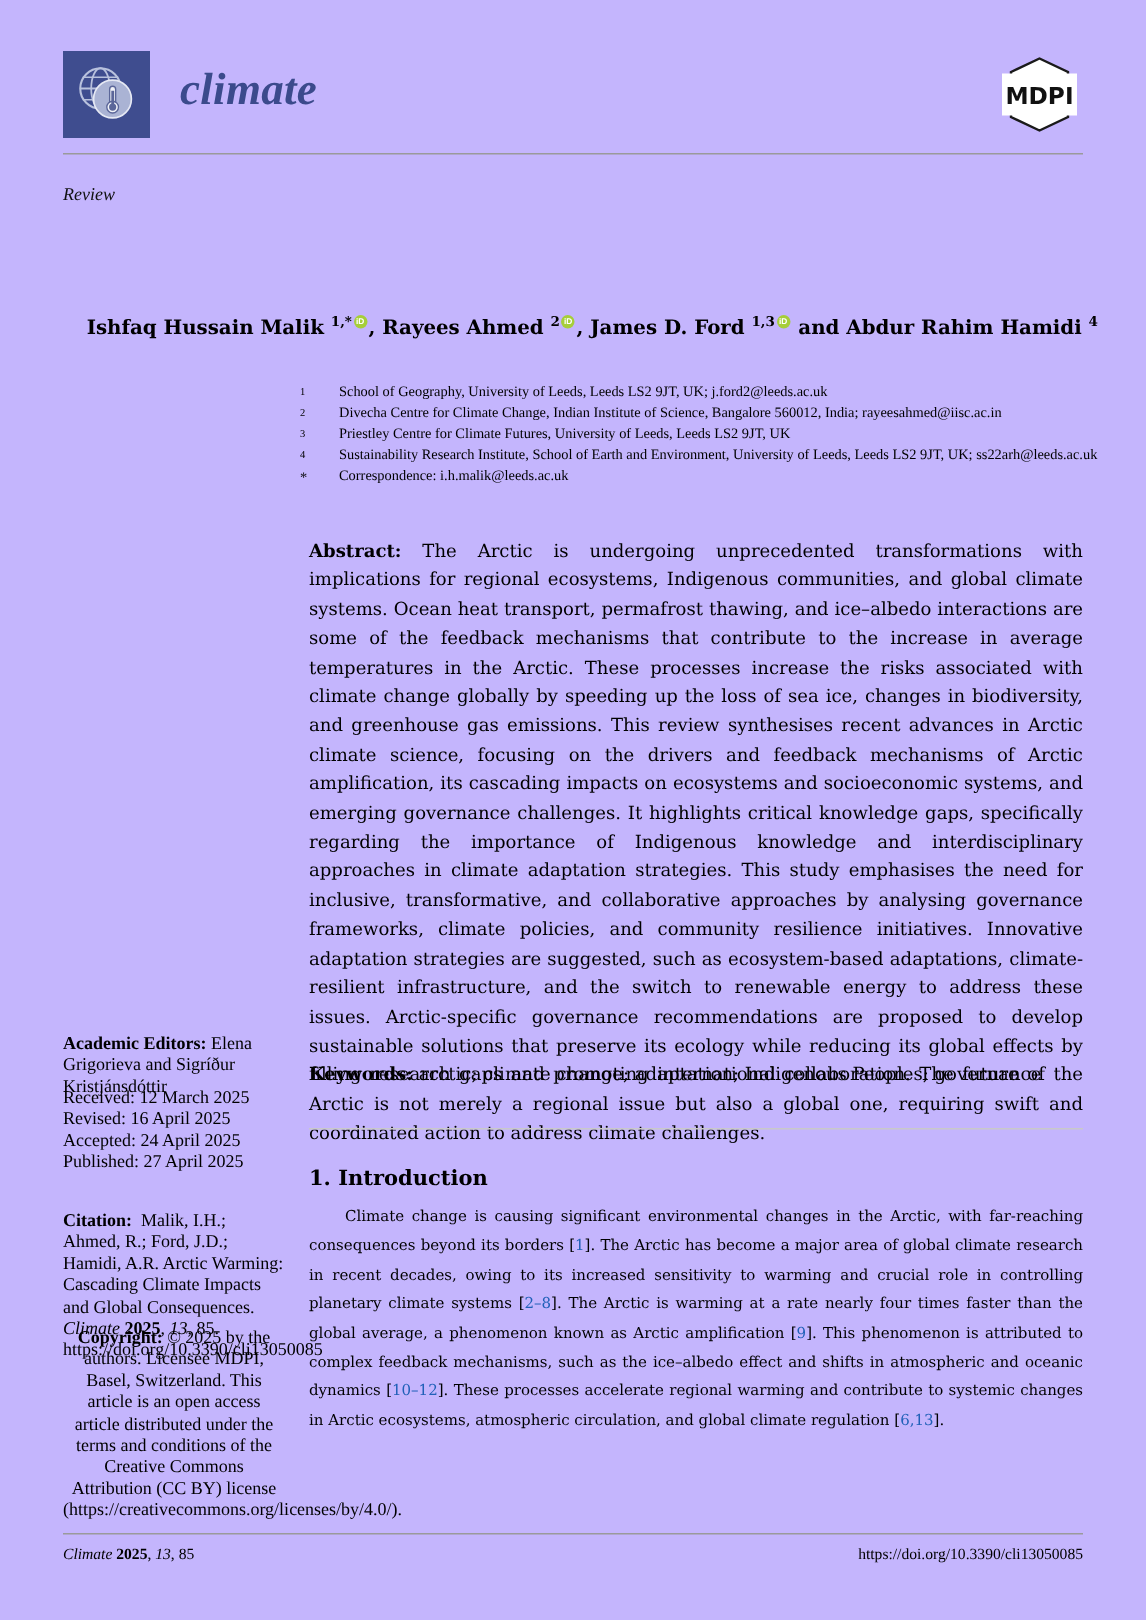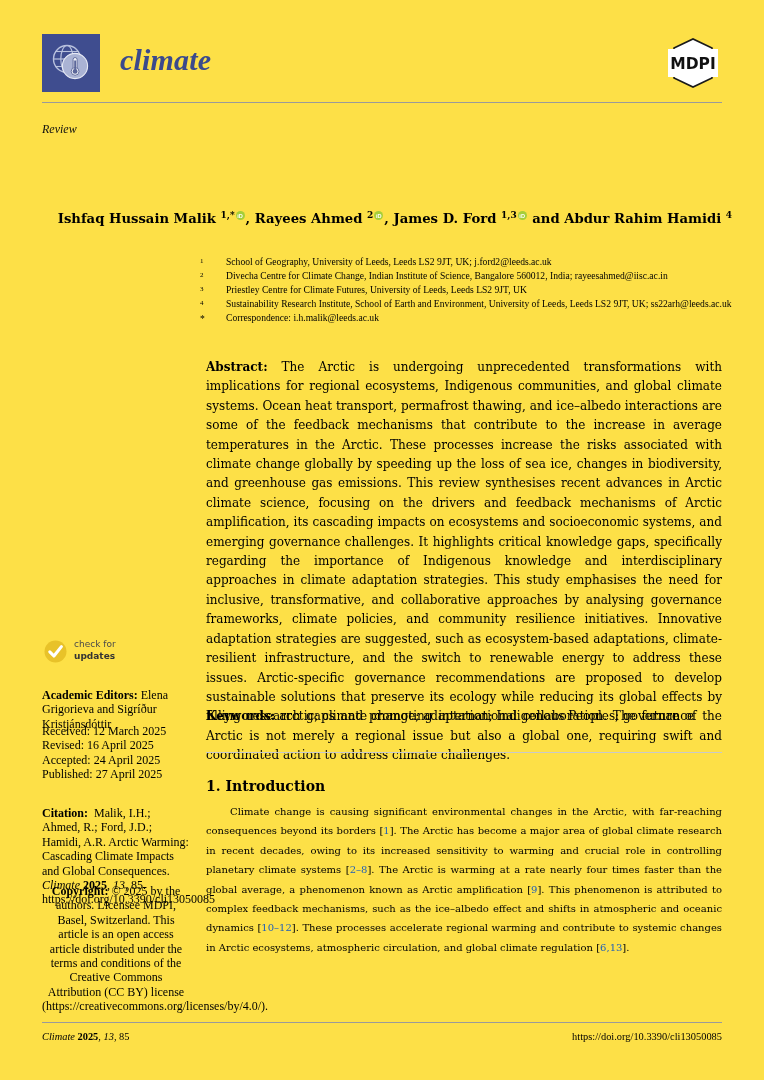--- a/index.html
+++ b/index.html
@@ -13,21 +13,21 @@
     position: relative;
     font-family: "Liberation Serif", serif;
     color: #000000;
     overflow: hidden;
   }
   .page {
     position: absolute;
     left: 0; top: 0;
     width: 764px;
     height: 1080px;
-    background: #fde047;
+    background: #c4b5fd;
   }
 
   
   .masthead {
     position: absolute;
     left: 42px; top: 34px;
     width: 680px;
     height: 62px;
   }
   .journal-logo {
@@ -304,32 +304,20 @@
   <div class="authors">Ishfaq Hussain Malik <sup>1,*</sup><span class="orcid"></span>, Rayees Ahmed <sup>2</sup><span class="orcid"></span>, James D. Ford <sup>1,3</sup><span class="orcid"></span> and Abdur Rahim Hamidi <sup>4</sup></div>
 
   <div class="affiliations">
       <div class="aff-row"><span class="aff-marker"><sup>1</sup></span><span>School of Geography, University of Leeds, Leeds LS2 9JT, UK; j.ford2@leeds.ac.uk</span></div>
       <div class="aff-row"><span class="aff-marker"><sup>2</sup></span><span>Divecha Centre for Climate Change, Indian Institute of Science, Bangalore 560012, India; rayeesahmed@iisc.ac.in</span></div>
       <div class="aff-row"><span class="aff-marker"><sup>3</sup></span><span>Priestley Centre for Climate Futures, University of Leeds, Leeds LS2 9JT, UK</span></div>
       <div class="aff-row"><span class="aff-marker"><sup>4</sup></span><span>Sustainability Research Institute, School of Earth and Environment, University of Leeds, Leeds LS2 9JT, UK; ss22arh@leeds.ac.uk</span></div>
       <div class="aff-row"><span class="aff-marker star">*</span><span>Correspondence: i.h.malik@leeds.ac.uk</span></div>
     </div>
 
-  <div class="cfu-badge">
-    <span class="cfu-circle">
-      <svg width="23" height="23" viewBox="0 0 23 23">
-        <circle cx="11.5" cy="11.5" r="11" fill="#e8c229"></circle>
-        <path d="M5.8 11.9 L9.9 16.0 L17.4 6.6" fill="none" stroke="#ffffff" stroke-width="3.1" stroke-linecap="round" stroke-linejoin="round"></path>
-      </svg>
-    </span>
-    <span class="cfu-text">
-      <span>check for</span><br>
-      <b>updates</b>
-    </span>
-  </div>
 
   <div class="sidebar blk editors" style="top:688px;">
     <span class="lbl">Academic Editors:</span>
     <span>Elena Grigorieva and Sigríður Kristjánsdóttir</span>
   </div>
 
   <div class="sidebar blk dates" style="top:724px;">
     <div>
       <span>Received:</span>
       <span>12 March 2025</span>

